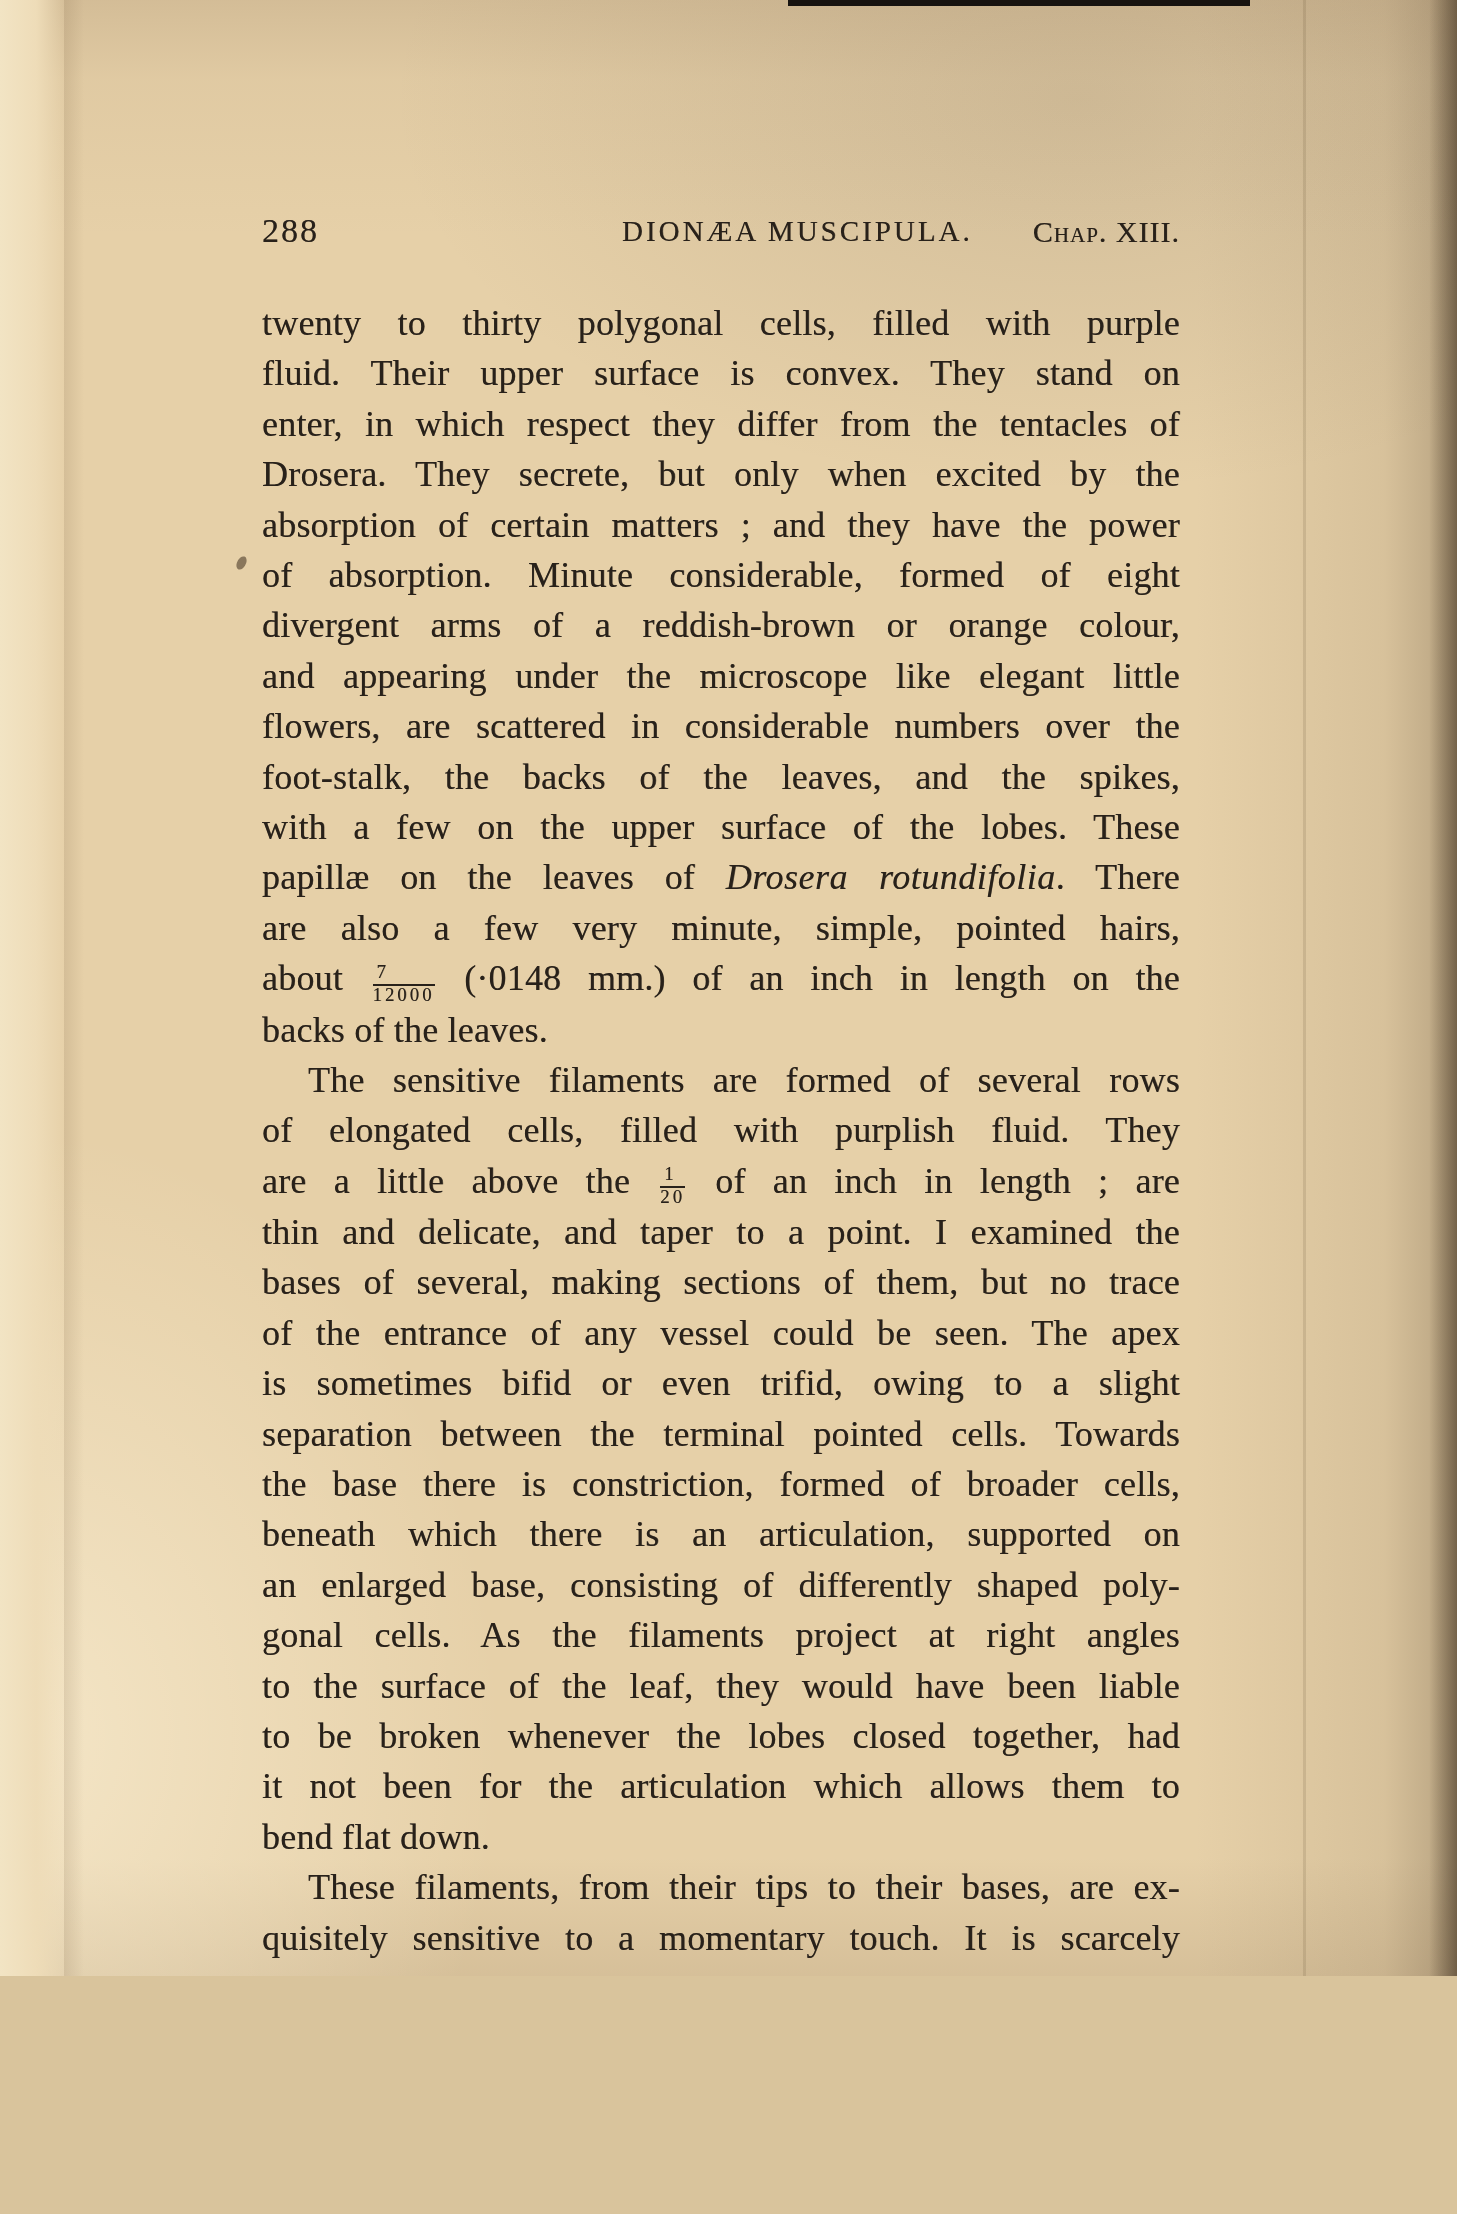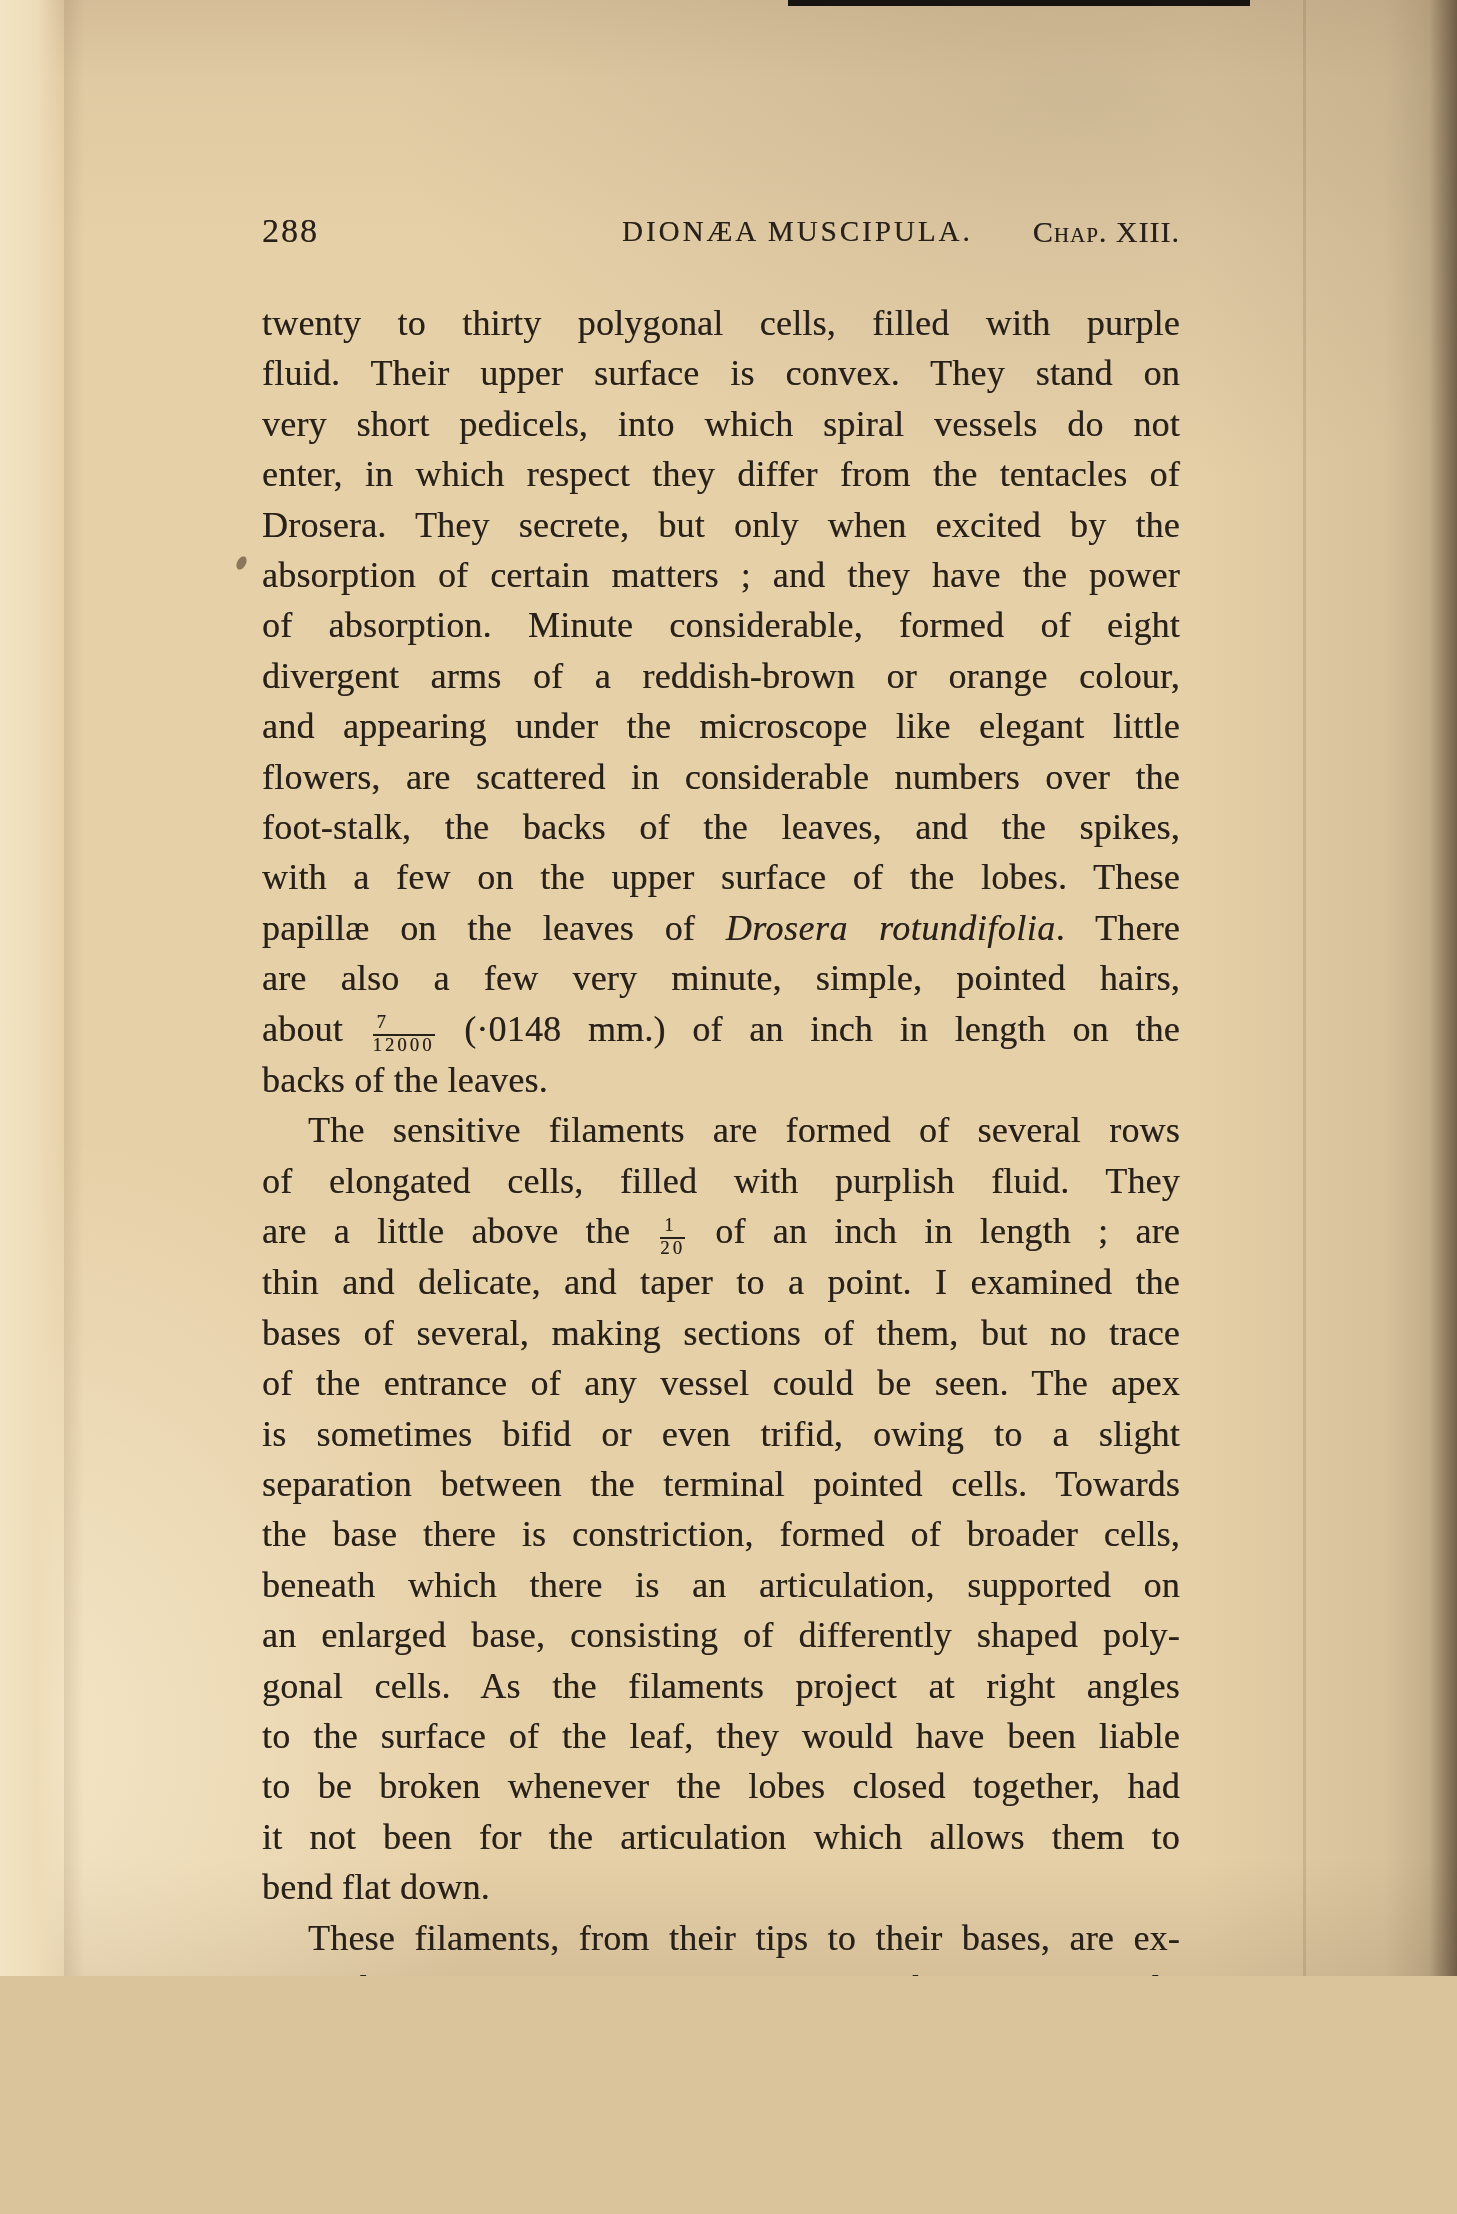--- a/index.html
+++ b/index.html
@@ -94,21 +94,20 @@
 
   <header class="running-head">
     <span class="pageno">288</span>
     <span class="title">DIONÆA MUSCIPULA.</span>
     <span class="chap">Chap. XIII.</span>
   </header>
 
   <main class="text-block" id="text-block">
       <div class="line">twenty to thirty polygonal cells, filled with purple</div>
       <div class="line">fluid. Their upper surface is convex. They stand on</div>
-      <div class="line">very short pedicels, into which spiral vessels do not</div>
       <div class="line">enter, in which respect they differ from the tentacles of</div>
       <div class="line">Drosera. They secrete, but only when excited by the</div>
       <div class="line">absorption of certain matters ; and they have the power</div>
       <div class="line">of absorption. Minute considerable, formed of eight</div>
       <div class="line">divergent arms of a reddish-brown or orange colour,</div>
       <div class="line">and appearing under the microscope like elegant little</div>
       <div class="line">flowers, are scattered in considerable numbers over the</div>
       <div class="line">foot-stalk, the backs of the leaves, and the spikes,</div>
       <div class="line">with a few on the upper surface of the lobes. These</div>
       <div class="line">papillæ on the leaves of <em>Drosera rotundifolia</em>. There</div>

